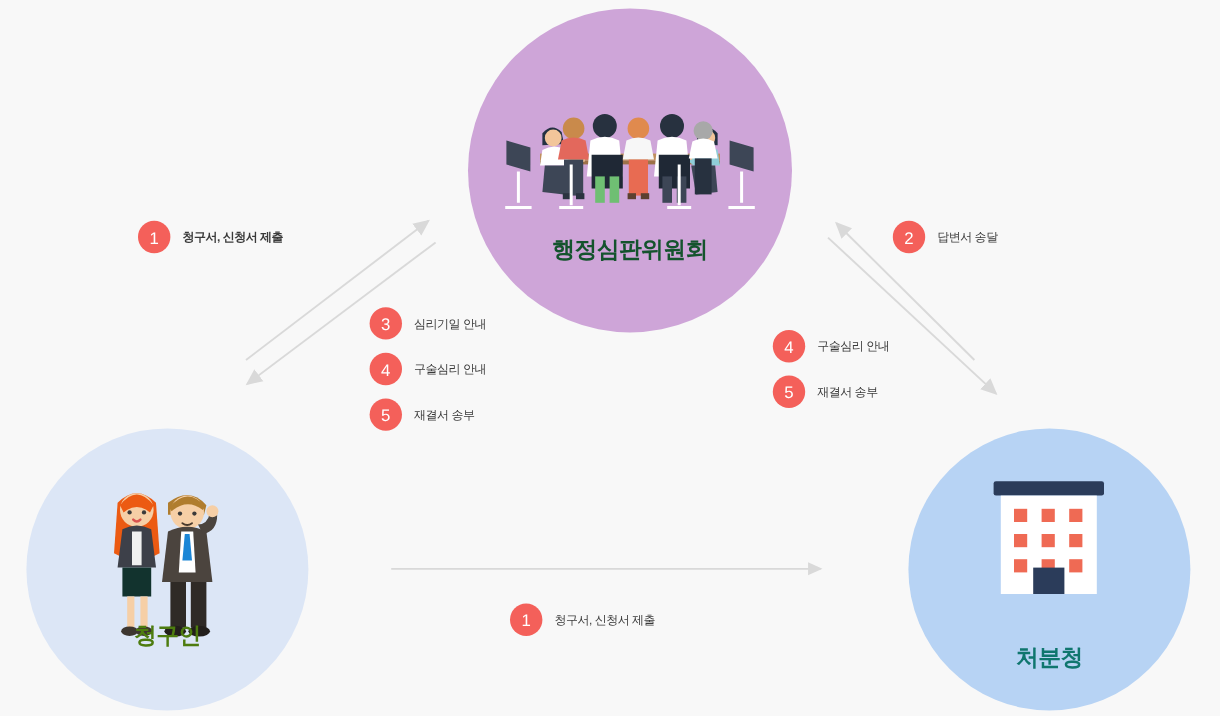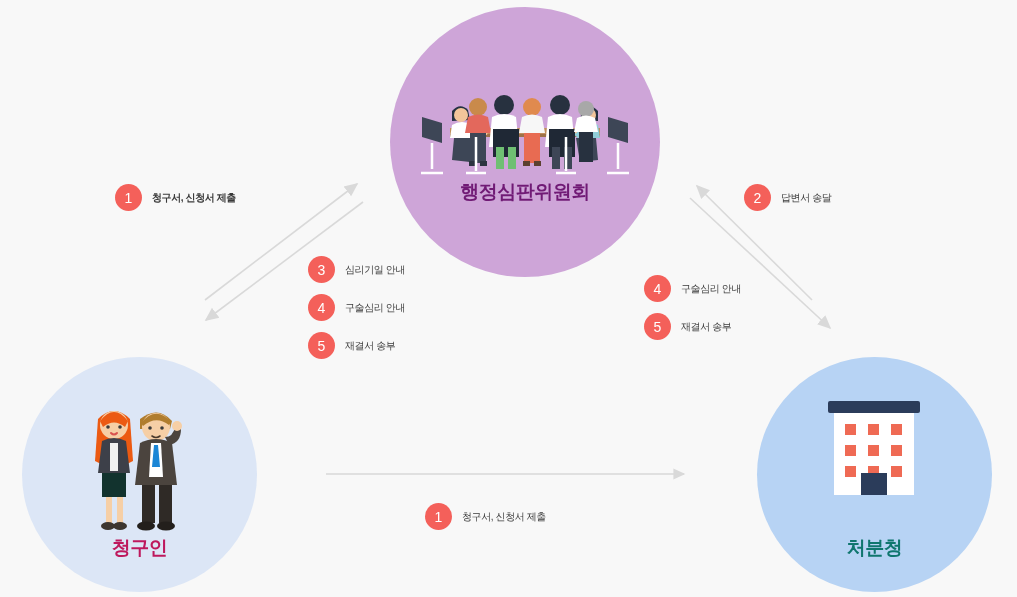--- a/index.html
+++ b/index.html
@@ -34,32 +34,32 @@
     font-weight: 700;
     letter-spacing: -0.5px;
   }
 
   #node-committee {
     left: 390px; top: 7px;
     width: 270px; height: 270px;
     background: #cea5d8;
   }
   #node-committee .node-label {
-    top: 172px;
-    color: #701a75;
+    top: 188px;
+    color: #14532d;
   }
 
   #node-applicant {
     left: 22px; top: 357px;
     width: 235px; height: 235px;
     background: #dce6f6;
   }
   #node-applicant .node-label {
-    top: 178px;
-    color: #be185d;
+    top: 160px;
+    color: #4d7c0f;
   }
 
   #node-agency {
     left: 757px; top: 357px;
     width: 235px; height: 235px;
     background: #b7d3f4;
   }
   #node-agency .node-label {
     top: 178px;
     color: #0f766e;

